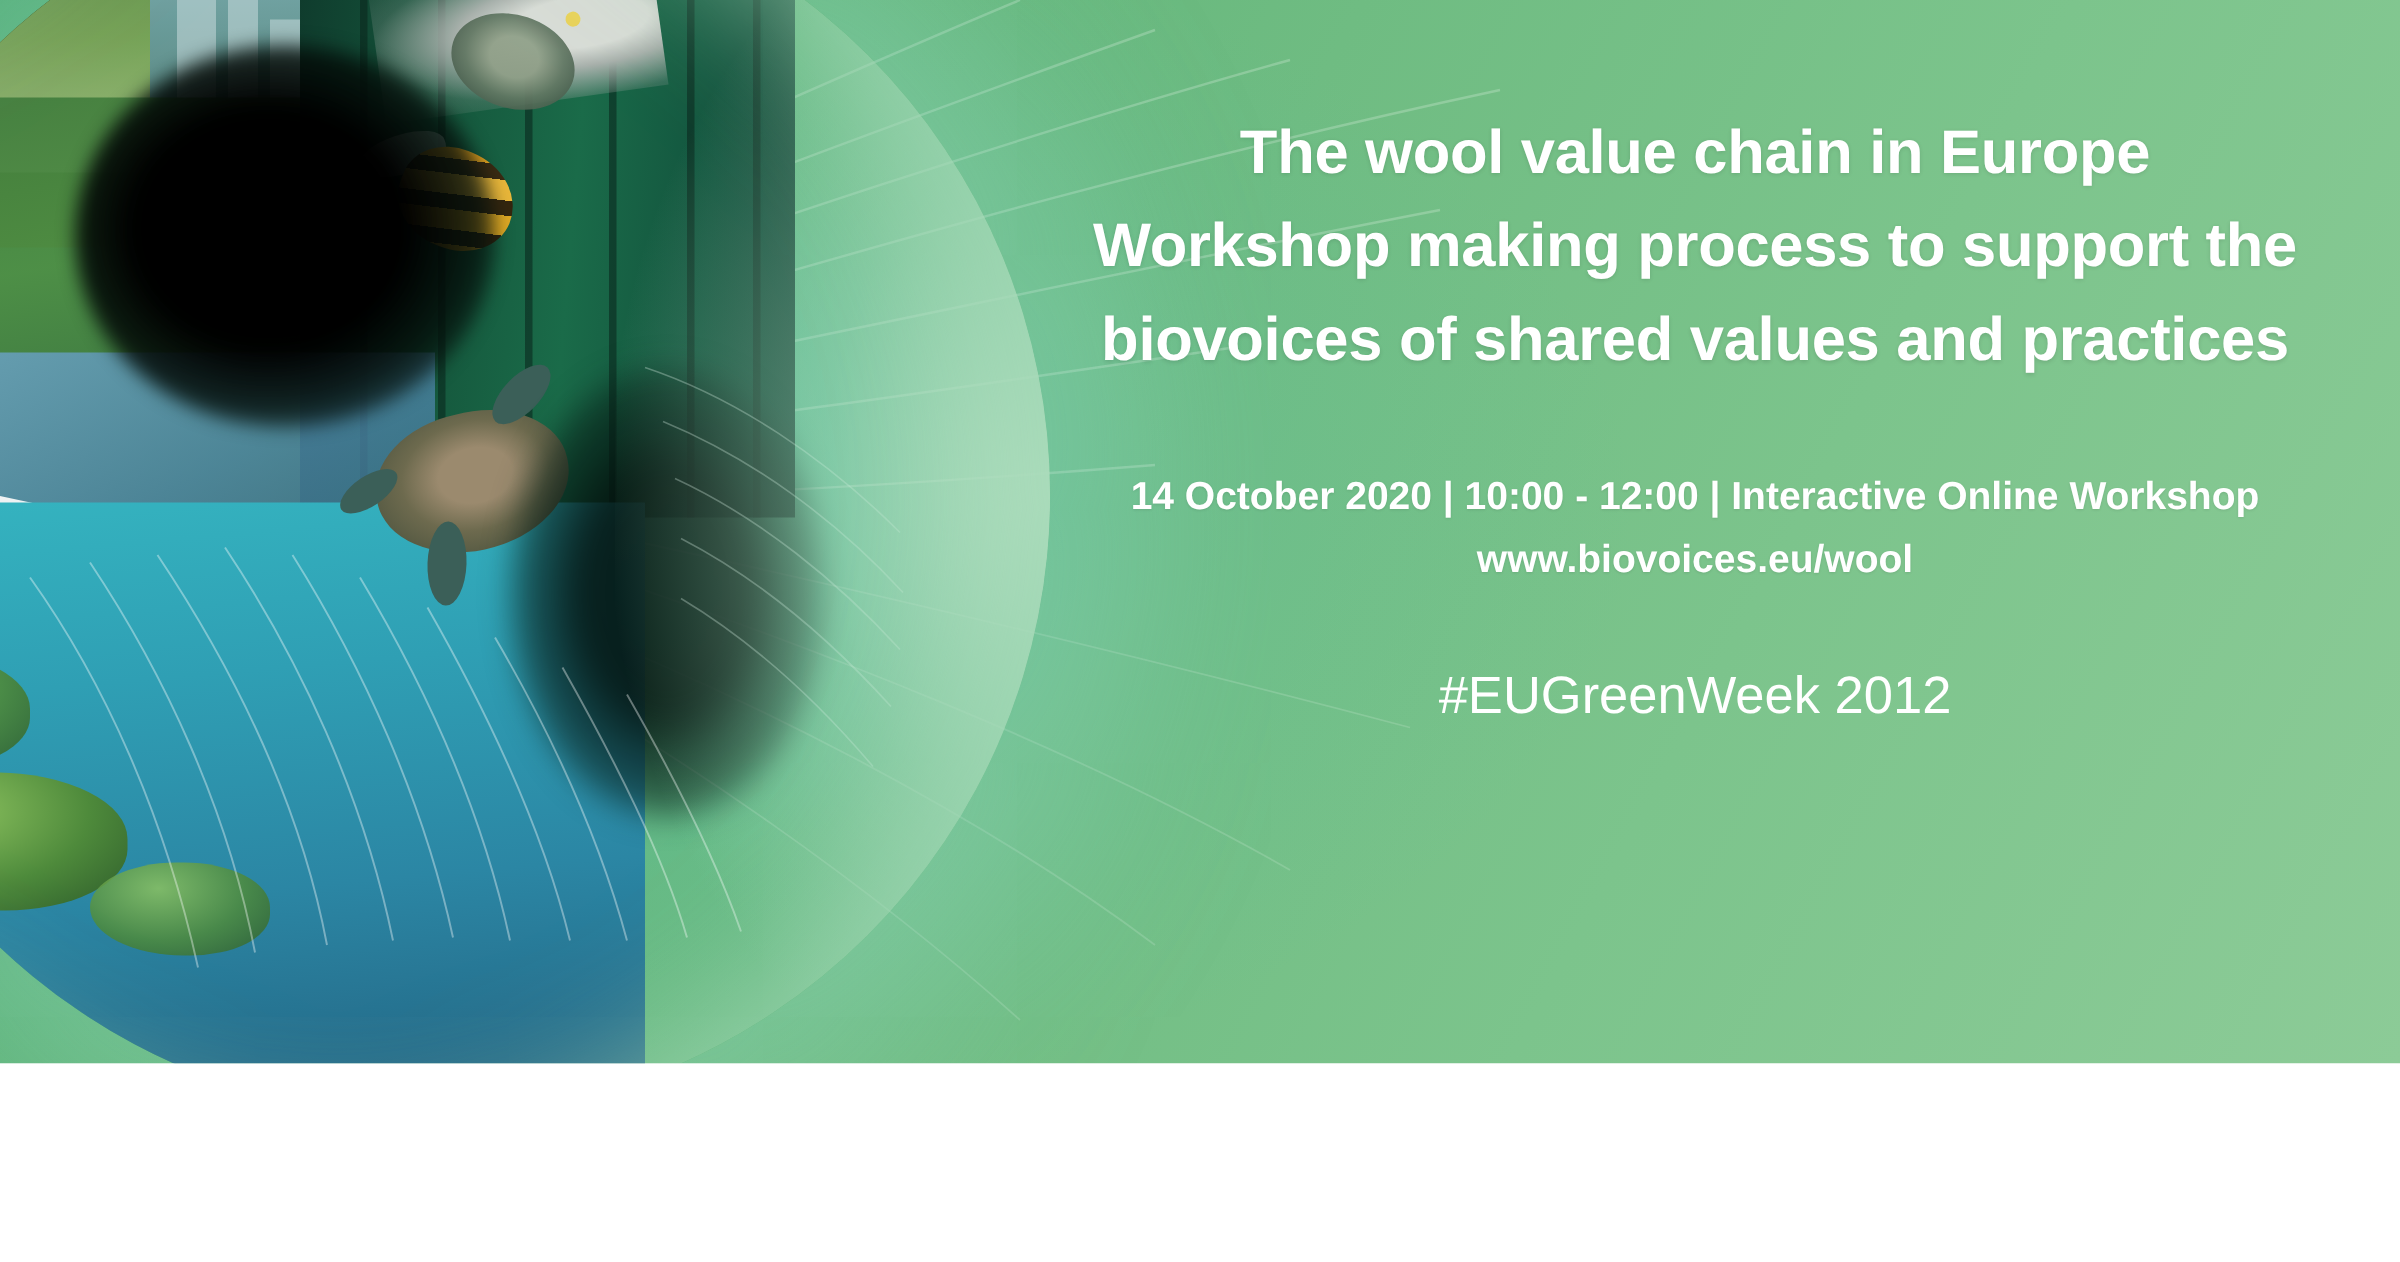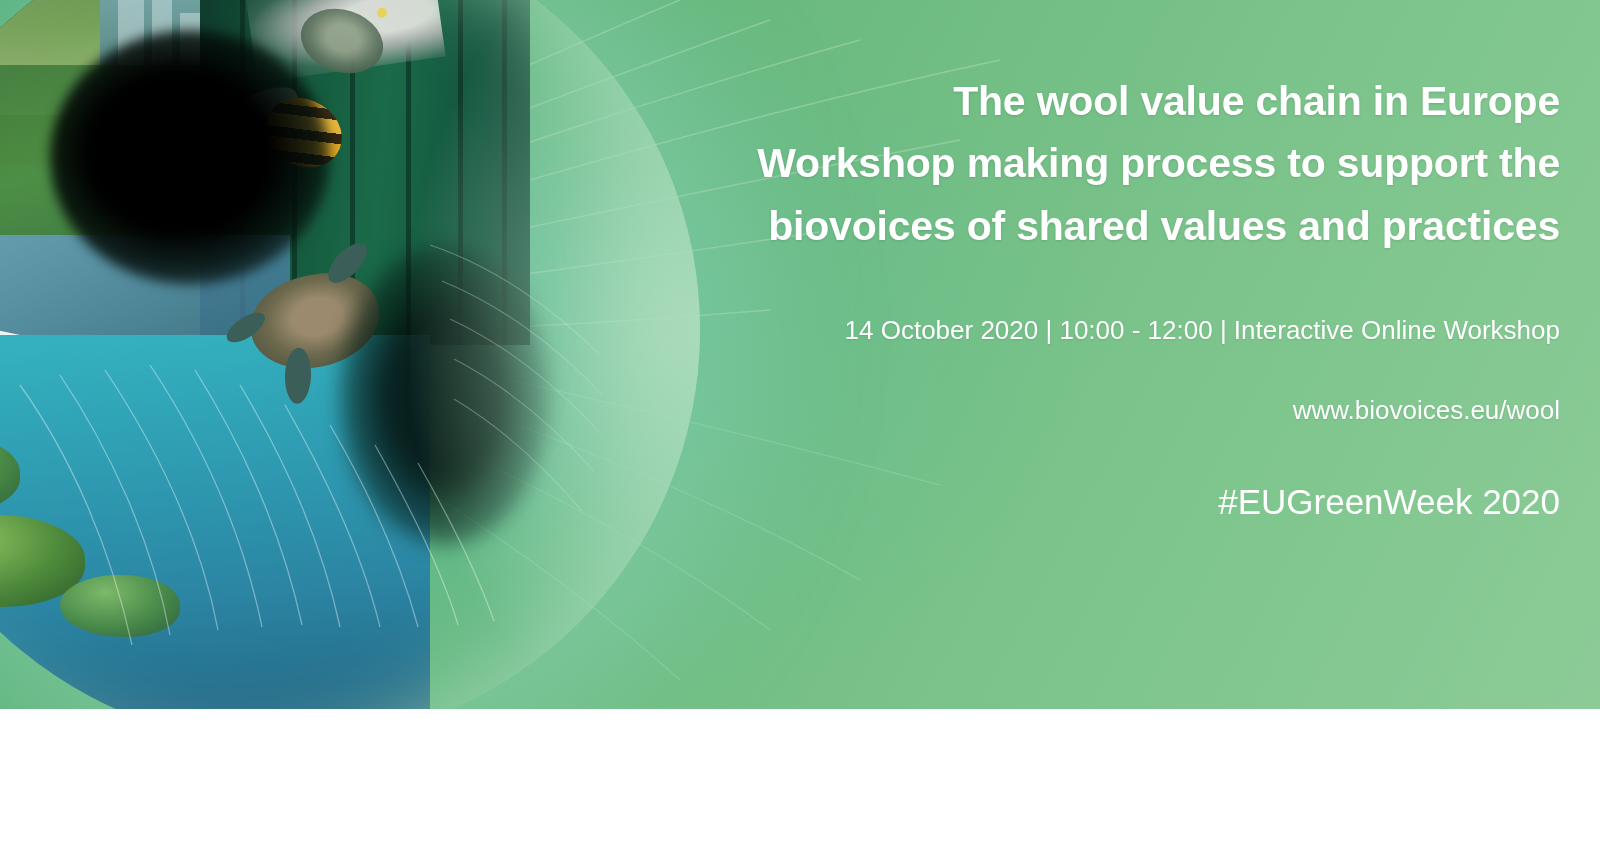--- a/index.html
+++ b/index.html
@@ -76,27 +76,27 @@
       background:radial-gradient(ellipse at 46% 48%, #000 0 42%, rgba(4,14,10,.85) 62%, rgba(10,30,22,.35) 82%, rgba(0,0,0,0) 100%);
       border-radius:50%; filter:blur(6px); }
   .blackhole2 { position:absolute; left:470px; top:330px; width:210px; height:300px;
       background:radial-gradient(ellipse at 50% 50%, rgba(3,18,14,.9) 0 38%, rgba(6,30,22,.5) 66%, rgba(0,0,0,0) 100%);
       border-radius:50%; filter:blur(10px); }
   .spray { position:absolute; left:0; top:0; width:830px; height:830px; opacity:.75; }
   .glow-edge { position:absolute; right:-10px; top:0; width:300px; height:830px;
       background:radial-gradient(ellipse at 100% 50%, rgba(190,228,200,.95) 0%, rgba(170,220,190,.45) 40%, rgba(0,0,0,0) 72%); }
 
   
-  .textcol { position:absolute; left:700px; top:70px; width:860px; text-align:right; color:#fff; }
+  .textcol { position:absolute; left:700px; top:70px; width:860px; text-align:center; color:#fff; }
   .title { font-weight:700; font-size:41px; line-height:1.52;
       letter-spacing:-.2px; text-shadow:0 1px 3px rgba(0,0,0,.12);
       font-family:"Liberation Sans", sans-serif; }
-  .subtitle { margin-top:52px; font-weight:400; font-size:26px; line-height:1.62;
+  .subtitle { margin-top:52px; font-weight:700; font-size:26px; line-height:1.62;
       text-shadow:0 1px 2px rgba(0,0,0,.1); }
-  .sub-line2 { display:block;margin-top:38px; }
+  .sub-line2 { display:block; }
   .tagline { margin-top:46px; font-weight:400; font-size:35px; line-height:1.42; }
   .tag-line2 { display:block; }
 
   
   .footer { position:absolute; left:0; top:709px; width:1600px; height:132px; background:#fff; }
   .logos { position:absolute; inset:0; }
 </style>
 </head>
 <body>
 
@@ -210,21 +210,21 @@
         <span>Workshop making process to support the</span><br>
         <span>biovoices of shared values and practices</span>
       </h1>
 
       <div class="subtitle">
         <span>14 October 2020 | 10:00 - 12:00 | Interactive Online Workshop</span>
         <span class="sub-line2">www.biovoices.eu/wool</span>
       </div>
 
       <div class="tagline">
-        <span>#EUGreenWeek 2020</span>
+        <span>#EUGreenWeek 2012</span>
       </div>
     </div>
   </div>
 
   <div class="footer">
     <div class="logos">
 
       
       
 

